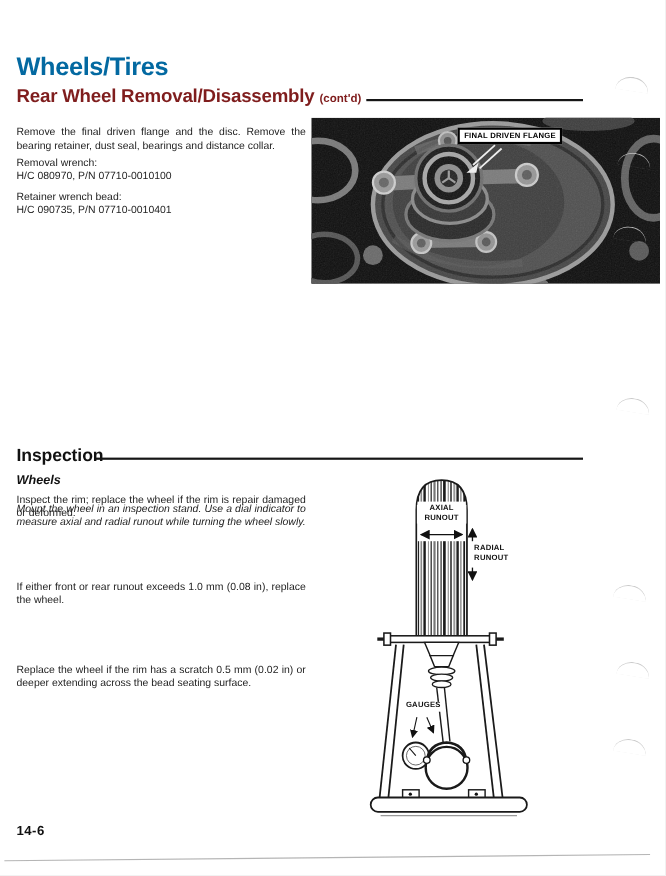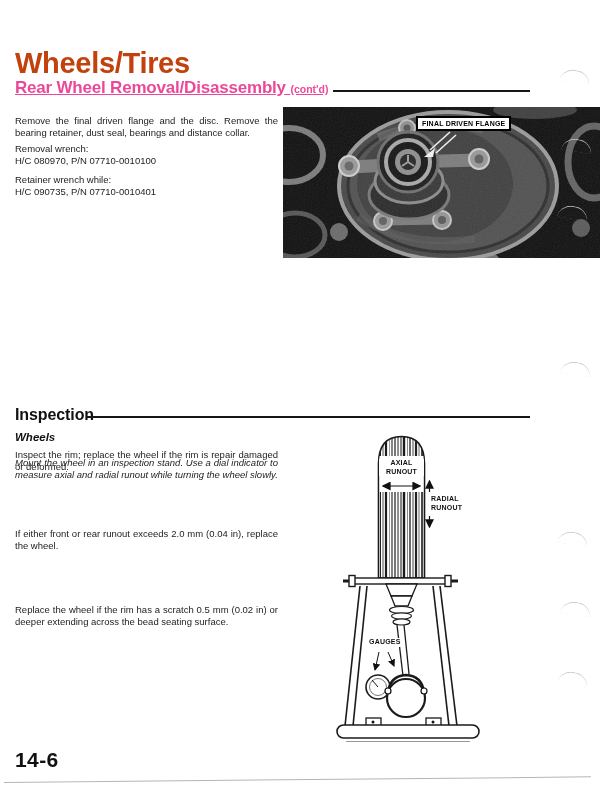--- a/index.html
+++ b/index.html
@@ -3,29 +3,29 @@
 <meta charset="utf-8">
 <style>
   * { box-sizing: border-box; }
   html,body { margin:0; padding:0; background:#e8e8e8; }
   .page {
     position:relative; width:605px; height:796px; margin:0 auto;
     background:#ffffff; overflow:hidden;
     font-family:"Liberation Sans","DejaVu Sans",sans-serif; color:#1c1c1c;
   }
   .abs { position:absolute; }
-  .title-h1 { font-size:29px; font-weight:bold; letter-spacing:-0.3px; color:#c2410c; }
-  .title-h2 { font-size:17px; font-weight:bold; letter-spacing:-0.2px; color:#ec4899; white-space:nowrap;text-decoration:underline; }
+  .title-h1 { font-size:23px; font-weight:bold; letter-spacing:-0.3px; color:#0369a1; }
+  .title-h2 { font-size:17px; font-weight:bold; letter-spacing:-0.2px; color:#7f1d1d; white-space:nowrap; }
   .title-h2 .note { font-size:10.5px; letter-spacing:0; }
   .rule { background:#161616; height:2px; }
   .body-text { font-size:9.5px; line-height:11.6px; width:263px; text-align:justify; color:#232323; }
   .tool-line { font-size:9.5px; line-height:11.5px; color:#232323; white-space:nowrap; }
   .title-h3 { font-size:16px; font-weight:bold; letter-spacing:-0.1px; color:#111; }
   .title-h4 { font-size:11.5px; font-weight:bold; color:#111; }
-  .page-num { font-size:21px; font-weight:bold; letter-spacing:0.4px; color:#111; }
+  .page-num { font-size:12px; font-weight:bold; letter-spacing:0.4px; color:#111; }
   .callout {
     border:2px solid #000; background:#fff; color:#000;
     font-size:7px; font-weight:bold; letter-spacing:0.2px;
     padding:2px 4px; white-space:nowrap;
   }
   .diagram-label {
     font-size:7px; font-weight:bold; line-height:8.5px; color:#111;
     background:#fff; letter-spacing:0.2px;
   }
   .center { text-align:center; }
@@ -52,21 +52,21 @@
     <span>Rear Wheel Removal/Disassembly</span>
     <span class="note">(cont'd)</span>
   </div>
   <div class="abs rule" style="left:333px; top:90px; width:197px;"></div>
 
   <div class="abs body-text" style="left:15px; top:115px;">Remove the final driven flange and the disc. Remove the bearing retainer, dust seal, bearings and distance collar.</div>
 
   <div class="abs tool-line" style="left:15px; top:143px;">Removal wrench:</div>
   <div class="abs tool-line" style="left:15px; top:155px;">H/C 080970, P/N 07710-0010100</div>
 
-  <div class="abs tool-line" style="left:15px; top:174px;">Retainer wrench while:</div>
+  <div class="abs tool-line" style="left:15px; top:174px;">Retainer wrench bead:</div>
   <div class="abs tool-line" style="left:15px; top:186px;">H/C 090735, P/N 07710-0010401</div>
 
   <svg class="abs" style="left:283px; top:107px;" width="317" height="151" viewBox="0 0 317 151" role="img" aria-label="rear wheel hub photo">
     <rect width="317" height="151" fill="#101010"></rect>
 
     <ellipse cx="6" cy="48" rx="34" ry="27" fill="none" stroke="#7b7b7b" stroke-width="6"></ellipse>
     <ellipse cx="12" cy="128" rx="30" ry="22" fill="none" stroke="#565656" stroke-width="5"></ellipse>
     <circle cx="56" cy="125" r="9" fill="#6b6b6b"></circle>
     <circle cx="298" cy="121" r="9" fill="#5a5a5a"></circle>
     <ellipse cx="311" cy="55" rx="26" ry="36" fill="none" stroke="#636363" stroke-width="7"></ellipse>
@@ -133,21 +133,21 @@
 
   <div class="abs callout" style="left:416px; top:116px;">FINAL DRIVEN FLANGE</div>
 
   <div class="abs title-h3" style="left:15px; top:406px;">Inspection</div>
   <div class="abs rule" style="left:87px; top:416px; width:443px;"></div>
 
   <div class="abs title-h4" style="left:15px; top:431px;font-style:italic;">Wheels</div>
 
   <div class="abs body-text" style="left:15px; top:449px;">Inspect the rim; replace the wheel if the rim is repair damaged or deformed.</div>
   <div class="abs body-text" style="left:15px; top:457px;font-style:italic;">Mount the wheel in an inspection stand. Use a dial indicator to measure axial and radial runout while turning the wheel slowly.</div>
-  <div class="abs body-text" style="left:15px; top:528px;">If either front or rear runout exceeds 2.0 mm (0.04 in), replace the wheel.</div>
+  <div class="abs body-text" style="left:15px; top:528px;">If either front or rear runout exceeds 1.0 mm (0.08 in), replace the wheel.</div>
   <div class="abs body-text" style="left:15px; top:604px;">Replace the wheel if the rim has a scratch 0.5 mm (0.02 in) or deeper extending across the bead seating surface.</div>
 
   <svg class="abs" style="left:330px; top:430px;" width="200" height="325" viewBox="0 0 200 325" role="img" aria-label="wheel runout inspection stand">
     <defs>
       <marker id="ah" viewBox="0 0 10 10" refX="8.5" refY="5" markerWidth="7.5" markerHeight="7.5" orient="auto-start-reverse">
         <path d="M0,0 L10,5 L0,10 Z" fill="#111"></path>
       </marker>
       <clipPath id="tireClip">
         <path d="M48.5,148 L48.5,34 Q48.5,6.5 71.5,6.5 Q94.5,6.5 94.5,34 L94.5,148 Z"></path>
       </clipPath>

